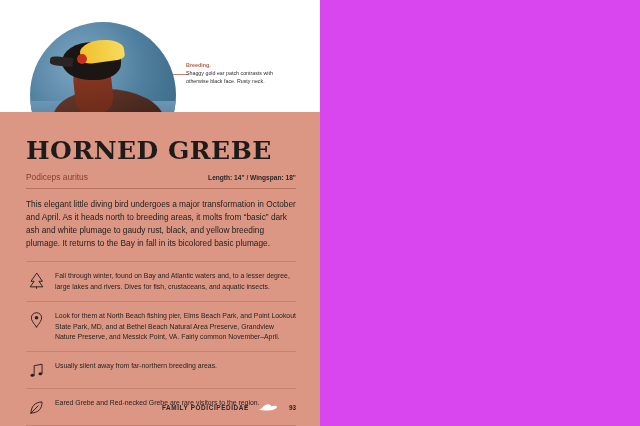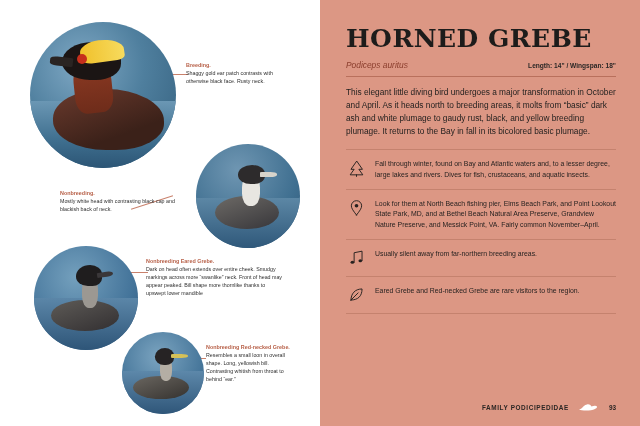--- a/index.html
+++ b/index.html
@@ -6,21 +6,22 @@
   html, body {
     width: 640px; height: 426px;
     font-family: "Liberation Sans", sans-serif;
     background: #ffffff;
     overflow: hidden;
   }
   .page {
     position: relative;
     width: 640px; height: 426px;
     display: flex;
-    background: #f9a8d4;
+    background: #d946ef;
+    flex-direction: column;
   }
 
   
   .left-page {
     position: relative;
     width: 320px; height: 426px;
     background: #ffffff;
     overflow: hidden;
   }
 
@@ -196,21 +197,20 @@
   }
   .sci-row {
     display: flex;
     align-items: baseline;
     justify-content: space-between;
     border-bottom: 1px solid #b9705c;
     padding-bottom: 6px;
     margin-bottom: 9px;
   }
   .sci-name {
-    font-style: italic;
     font-size: 8.4px;
     color: #8a3d2c;
   }
   .measure {
     font-size: 6.6px;
     font-weight: bold;
     color: #2a2726;
   }
   .intro {
     font-size: 8.3px;

